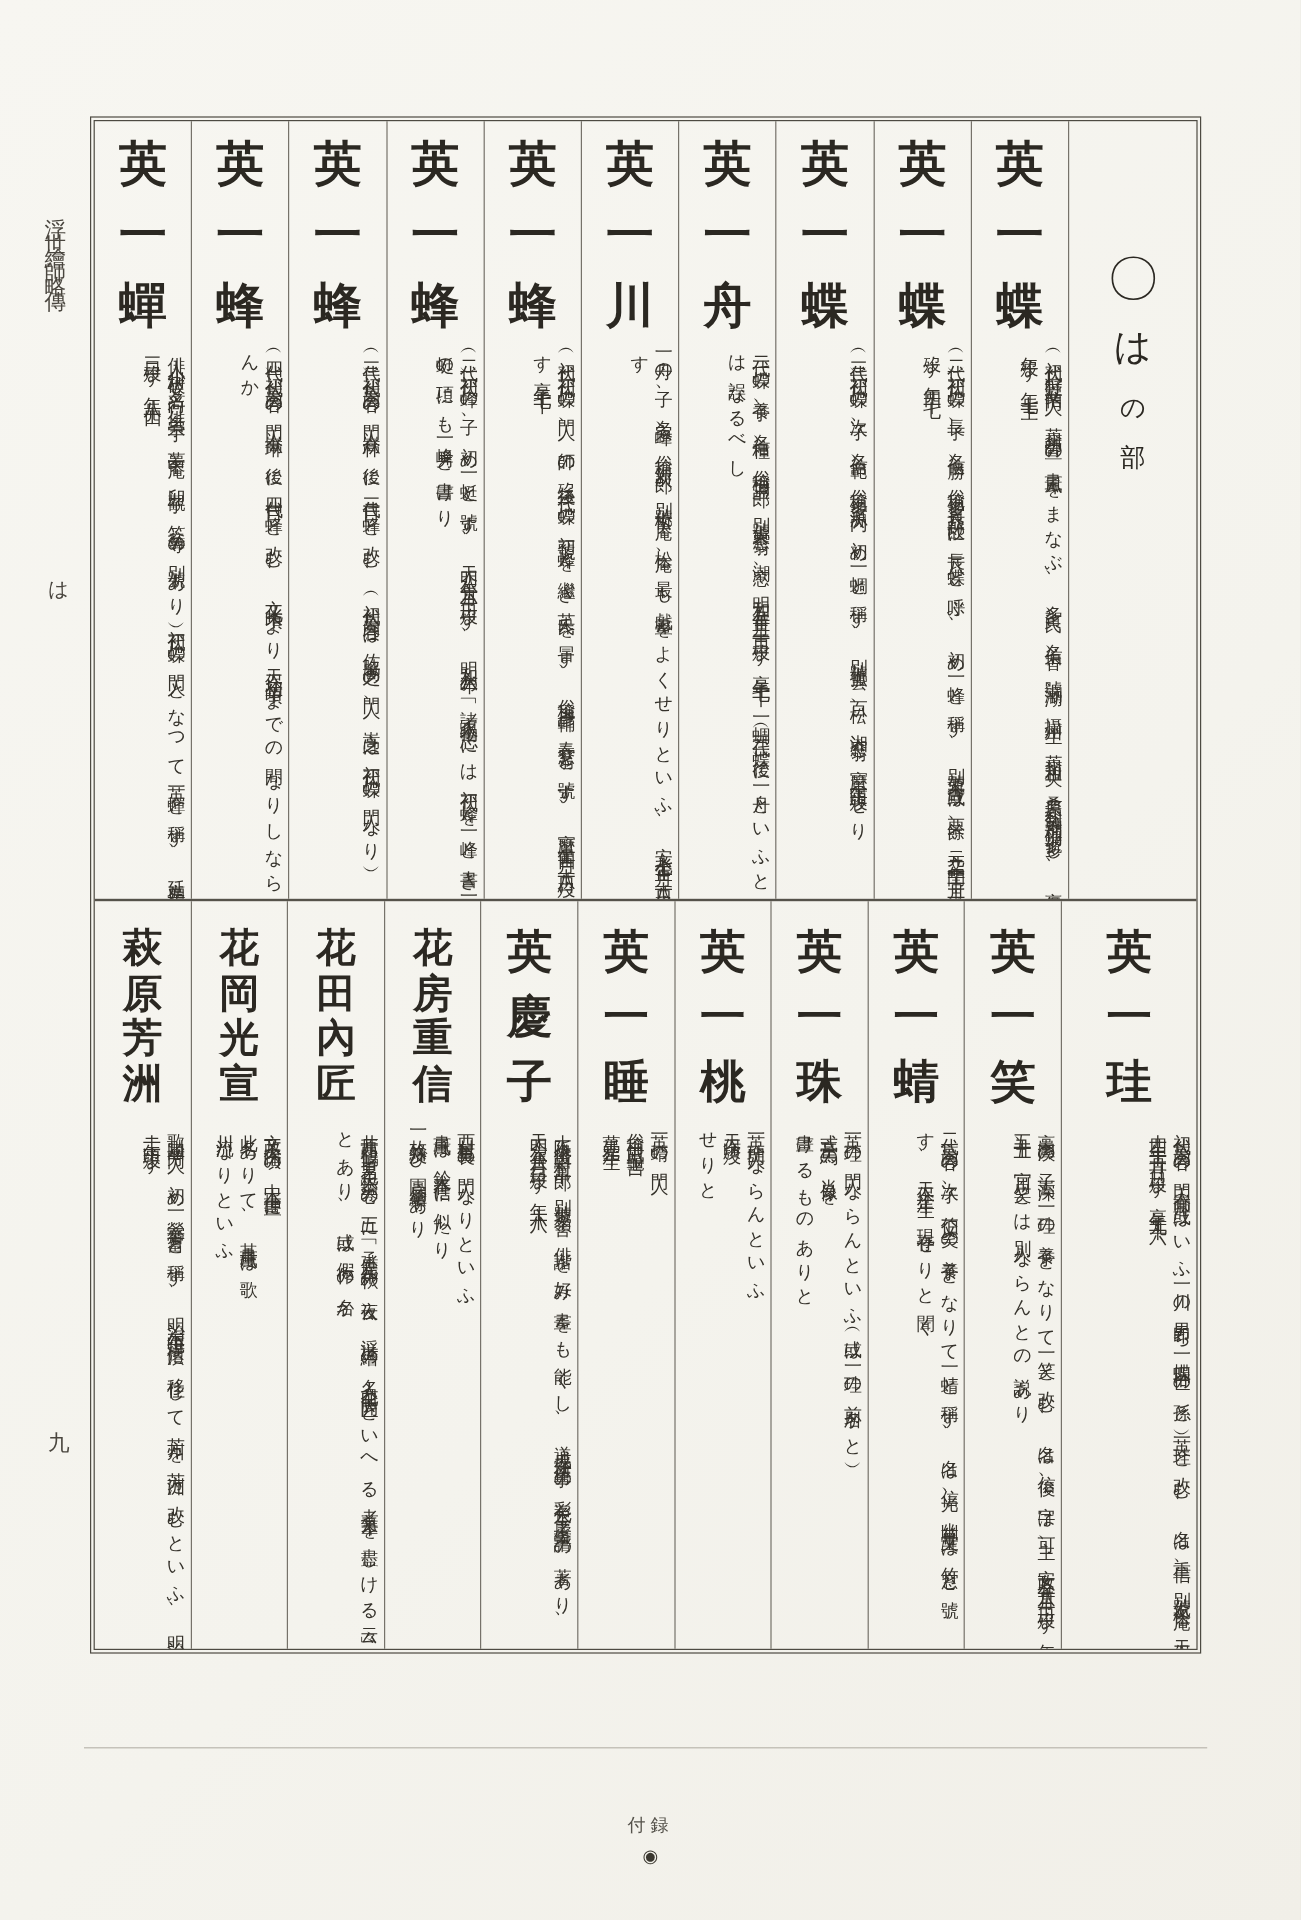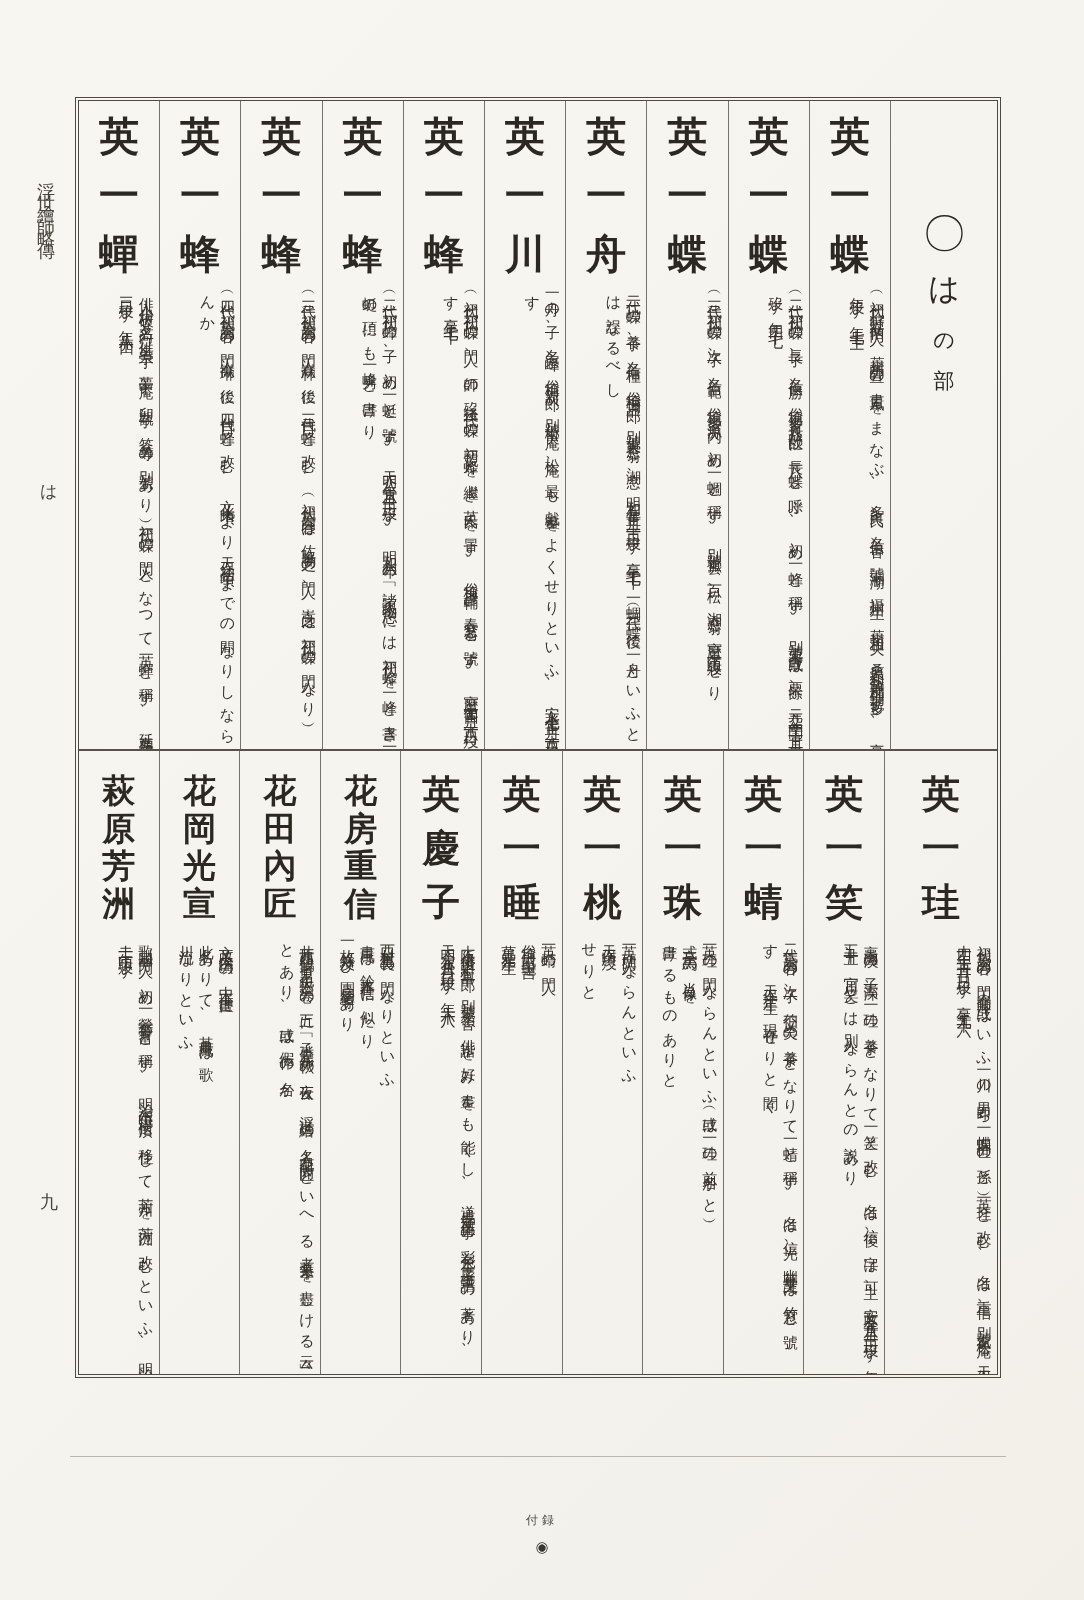--- a/index.html
+++ b/index.html
@@ -59,21 +59,21 @@
     margin-top:10px;width:100%;height:460px;
     box-sizing:border-box;padding:0 3px;
     writing-mode:vertical-rl;text-orientation:upright;
     font-size:15px;line-height:20px;letter-spacing:4px;
     white-space:pre-line;color:#35322b;
   }
   .row-bottom .body{height:430px;margin-top:12px;}
 
   
   .footer-rule{position:absolute;left:70px;right:78px;top:1456px;border-top:1px solid #bab6ad;}
-  .footer-label{position:absolute;left:0;right:0;top:1512px;text-align:center;font-size:12px;color:#55524b;letter-spacing:4px;}
+  .footer-label{position:absolute;left:0;right:0;top:1512px;text-align:center;font-size:15px;color:#55524b;letter-spacing:4px;}
   .footer-mark{position:absolute;left:0;right:0;top:1538px;text-align:center;font-size:15px;color:#3a372f;}
 </style>
 </head>
 <body>
 
 <div class="sheet">
 
   <div class="margin-title">浮世繪師略傳</div>
   <div class="margin-section">は</div>
   <div class="margin-page">九</div>

